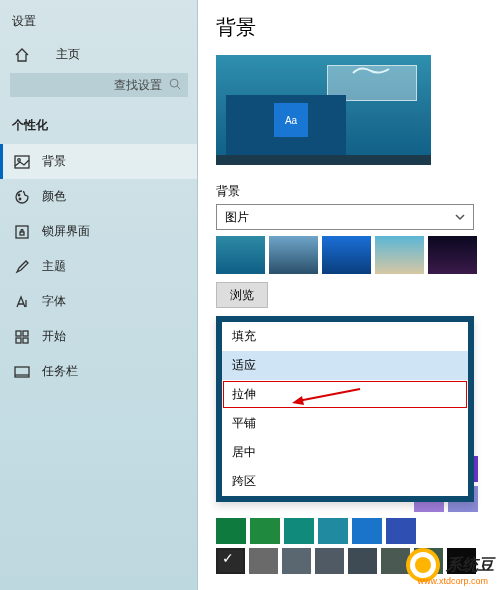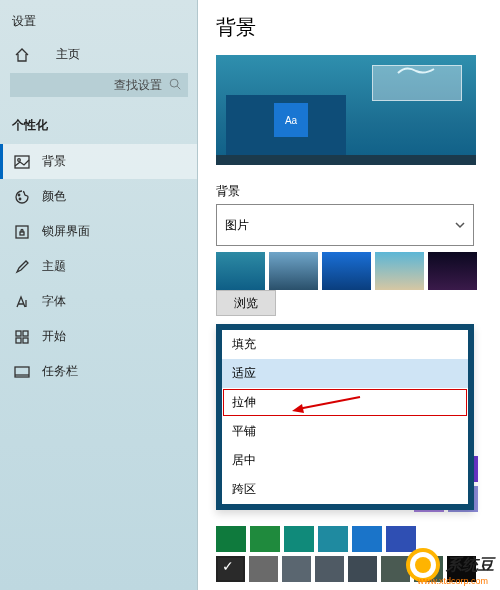--- a/index.html
+++ b/index.html
@@ -17,33 +17,33 @@
   .search-icon { position: absolute; right: 6px; top: 4px; width: 14px; height: 14px; opacity: .6; }
   .section-head { padding: 8px 12px 10px 12px; font-size: 12px; font-weight: bold; color: #222; }
   .nav-item { display: flex; align-items: center; gap: 12px; padding: 9px 14px; font-size: 12px; cursor: pointer; position: relative; }
   .nav-item.active { background: rgba(255,255,255,.45); }
   .nav-item.active::before { content:""; position:absolute; left:0; top:0; bottom:0; width:3px; background:#0067c0; }
   .nav-icon { width: 16px; height: 16px; flex: 0 0 16px; stroke: #333; fill: none; stroke-width: 1.3; }
 
   
   .main { flex: 1; padding: 14px 16px 0 18px; overflow: hidden; position: relative; }
   .page-title { font-size: 20px; font-weight: 400; margin-bottom: 14px; }
-  .preview { width: 260px; height: 110px; background: linear-gradient(180deg,#2f8fae 0%, #1c6e92 60%, #0e5e86 100%); position: relative; overflow: hidden; }
+  .preview { width: 215px; height: 110px; background: linear-gradient(180deg,#2f8fae 0%, #1c6e92 60%, #0e5e86 100%); position: relative; overflow: hidden; }
   .preview .taskbar { position:absolute; left:0; right:0; bottom:0; height:10px; background:#1b3a4c; }
   .preview .startmenu { position:absolute; left:10px; bottom:10px; width:120px; height:60px; background:#0e4d78; }
   .preview .tile { position:absolute; left:58px; bottom:28px; width:34px; height:34px; background:#1976d2; color:#fff; font-size:10px; display:flex; align-items:center; justify-content:center; }
   .preview .win { position:absolute; right:14px; top:10px; width:90px; height:36px; background:rgba(255,255,255,.35); border:1px solid rgba(255,255,255,.6); }
   .preview .swimmer { position:absolute; right:40px; top:8px; width:40px; height:14px; }
   .field-label { font-size: 12px; margin-top: 18px; margin-bottom: 4px; }
-  .dropdown { width: 258px; height: 42px; border:1px solid #888; background:#fff; font-size:12px; padding:0 8px; display:flex; align-items:center; justify-content:space-between; cursor:pointer; }
+  .dropdown { width: 258px; height: 26px; border:1px solid #888; background:#fff; font-size:12px; padding:0 8px; display:flex; align-items:center; justify-content:space-between; cursor:pointer; }
   .chev { width:10px; height:10px; stroke:#555; fill:none; stroke-width:1.5; }
   .thumbs { display:flex; gap:4px; margin-top:6px; }
   .thumb { width:49px; height:38px; cursor:pointer; }
   .t1{background:linear-gradient(180deg,#2d8aa4,#0e5e86);} .t2{background:linear-gradient(180deg,#6fa5c9,#2a506b);} .t3{background:linear-gradient(180deg,#1a6fd6,#0a3e7e);} .t4{background:linear-gradient(180deg,#5bb6d6,#d6c7a3);} .t5{background:linear-gradient(180deg,#0b0820,#3a1a4a);}
-  .browse-btn { width:60px; height:26px; border:1px solid #bbb; background:#ddd; font-size:12px; display:flex; align-items:center; justify-content:center; cursor:pointer; }
+  .browse-btn { margin-top:8px; width:52px; height:26px; border:1px solid #bbb; background:#ddd; font-size:12px; display:flex; align-items:center; justify-content:center; cursor:pointer; }
 
   .fit-menu { margin-top:8px; width:258px; border:6px solid #0c4a6e; background:#fff; box-shadow:0 4px 8px rgba(0,0,0,.15); position:relative; z-index:5; }
   .fit-item { padding:6px 10px; font-size:12px; cursor:pointer; }
   .fit-item.hover { background:#cfe4f5; }
   .fit-item.highlight { outline:1px solid #d60000; outline-offset:-2px; position:relative; }
   .arrow-annot { position:absolute; left:70px; top:7px; pointer-events:none; }
   .arrow-annot svg { width:70px; height:18px; }
 
   .swatch-strip { position:absolute; right:16px; width:70px; display:flex; gap:4px; }
   .swatch-strip.s1 { top:456px; }

